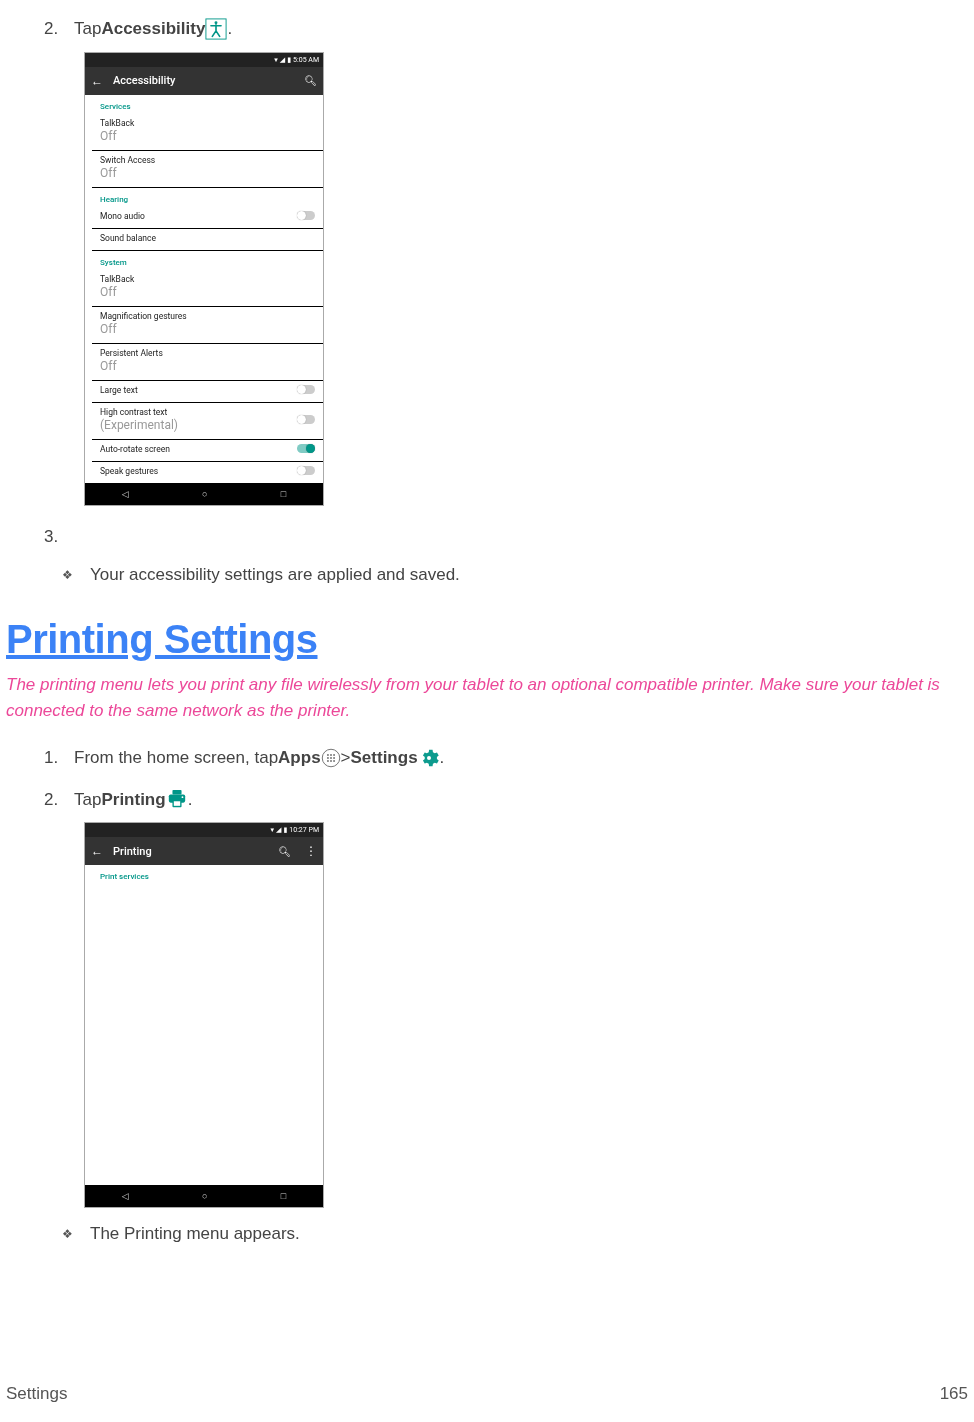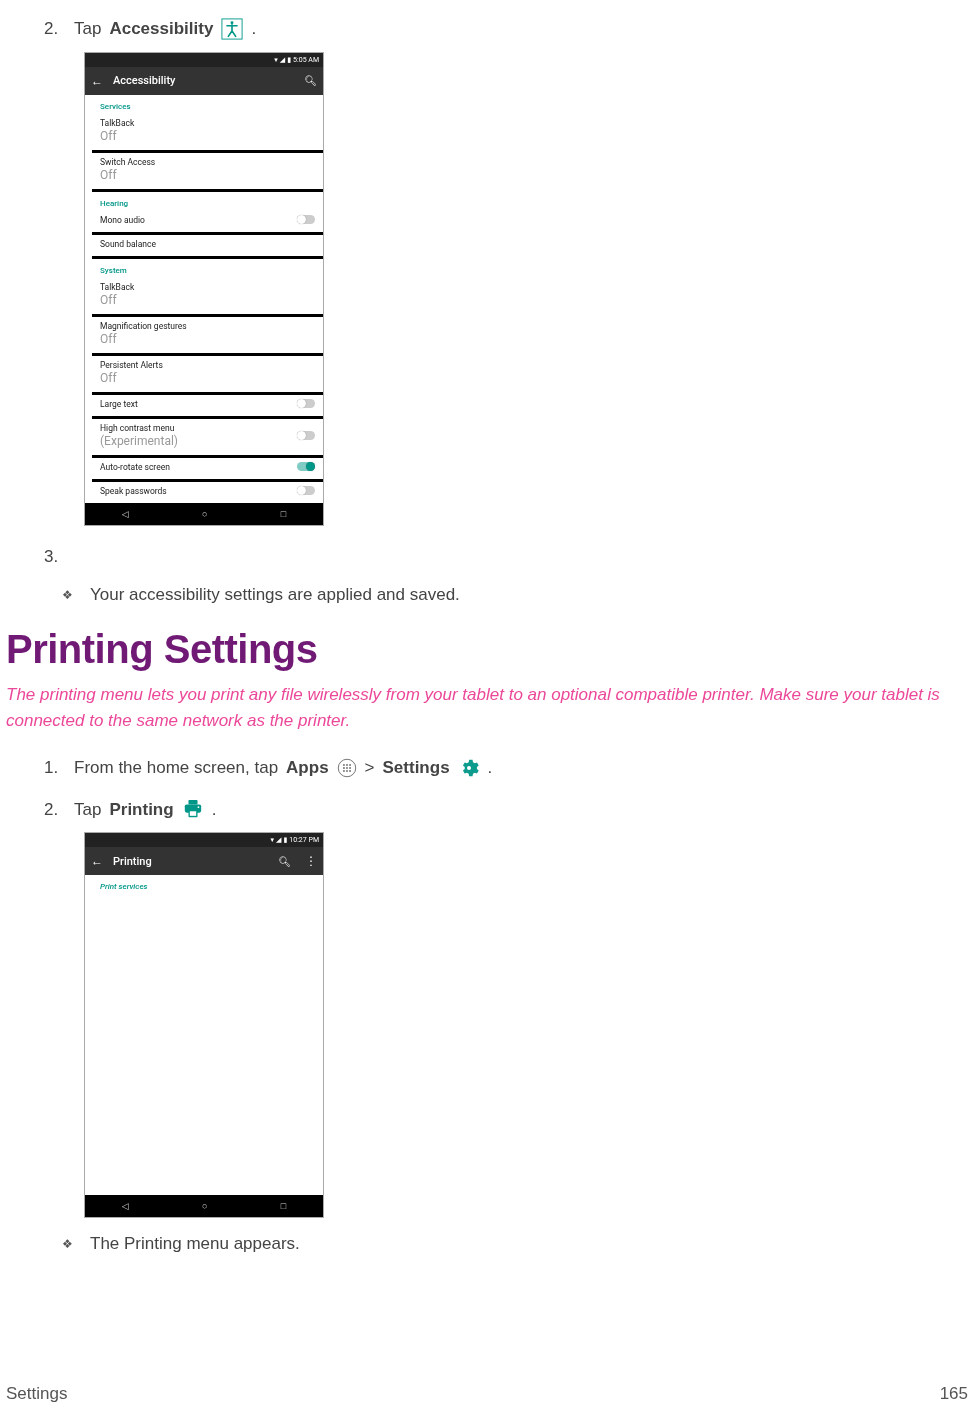--- a/index.html
+++ b/index.html
@@ -10,62 +10,62 @@
       width: 974px;
       height: 1422px;
       position: relative;
       padding: 10px 6px 0 6px;
     }
     .content { padding: 0; }
 
     
     .step-row { display: flex; align-items: center; margin: 6px 0 8px 38px; font-size: 17px; line-height: 1.5; }
     .step-num { width: 30px; flex-shrink: 0; }
-    .step-text { display: flex; align-items: center; flex-wrap: wrap; gap: 8px; }
+    .step-text { display: flex; align-items: center; flex-wrap: wrap; gap: 0; }
     .step-text .bold { font-weight: bold; }
 
     
     .note-row { display: flex; align-items: center; margin: 16px 0 12px 56px; font-size: 17px; }
     .note-icon { width: 28px; font-size: 12px; color: #555; }
     .note-text { }
 
     
-    h1.section { font-family: Arial Black, Arial, sans-serif; font-weight: 900; font-size: 40px; color: #701a75; margin: 22px 0 10px 0; letter-spacing: -0.5px; }
+    h1.section { font-family: Arial Black, Arial, sans-serif; font-weight: 900; font-size: 40px; color: #3b82f6; margin: 32px 0 10px 0; letter-spacing: -0.5px; text-decoration: underline; }
     p.lead { font-size: 17px; line-height: 1.5; margin: 0 0 22px 0; color:#ec4899;font-style:italic; }
 
     
     .inline-icon { display:inline-flex; align-items:center; justify-content:center; vertical-align: middle; }
 
     
     .footer { position: absolute; bottom: 18px; left: 6px; right: 6px; display:flex; justify-content: space-between; font-size: 17px; color:#555; }
 
     
     .phone { width: 240px; margin: 10px 0 10px 78px; border: 1px solid #aaa; background:#fff; position: relative; font-family: Roboto, Arial, sans-serif; }
     .statusbar { height: 14px; background:#222; color:#fff; font-size:7px; display:flex; justify-content:flex-end; align-items:center; padding:0 4px; gap:2px; }
     .statusbar .wifi, .statusbar .sig, .statusbar .batt { font-size:7px; }
     .appbar { height: 28px; background:#333; color:#fff; display:flex; align-items:center; padding: 0 6px; gap: 10px; }
     .appbar .back { font-size:12px; }
     .appbar .title { font-size:11px; font-weight:500; flex:1; }
     .appbar .search { font-size:10px; }
     .appbar .more { font-size:12px; padding-left:4px; }
     .listbody { background:#fff; min-height: 40px; margin-left: 7px; }
     .cat { color:#009688; font-size:8px; font-weight:500; padding: 7px 8px 3px 8px; }
-    .row { padding: 4px 8px 7px 8px; border-bottom:3px solid #000000; display:flex; align-items:center; }
+    .row { padding: 4px 8px 7px 8px; border-bottom:1px solid #000000; display:flex; align-items:center; }
     .row:last-child { border-bottom:none; }
     .row .labels { flex:1; }
     .row .name { font-size:8.5px; color:#222; }
     .row .sub { font-size:12px; color:#999; margin-top:1px; }
     .toggle { width:18px; height:9px; border-radius:6px; background:#ccc; position:relative; }
     .toggle::after { content:''; position:absolute; width:9px; height:9px; border-radius:50%; background:#fff; top:0; left:0; box-shadow:0 0 1px rgba(0,0,0,0.4);}
     .toggle.on { background:#80cbc4; }
     .toggle.on::after { left:9px; background:#009688; }
     .navbar { height:22px; background:#000; display:flex; justify-content:space-around; align-items:center; color:#eee; font-size:9px; }
     .navbar span { opacity:0.85; }
 
-    .phone.print .listbody { height: 320px; font-style: italic; }
+    .phone.print .listbody { height: 320px; }
     .body1 { }
   </style>
 </head>
 <body>
 
 <div class="content">
 
   <div class="step-row">
     <span class="step-num">2.</span>
     <span class="step-text">
@@ -142,34 +142,34 @@
           </div>
         </div>
       <div class="row">
           <div class="labels">
             <div class="name">Large text</div>
           </div>
           <div class="toggle"></div>
         </div>
       <div class="row">
           <div class="labels">
-            <div class="name">High contrast menu</div>
+            <div class="name">High contrast text</div>
             <div class="sub">(Experimental)</div>
           </div>
           <div class="toggle"></div>
         </div>
       <div class="row">
           <div class="labels">
             <div class="name">Auto-rotate screen</div>
           </div>
           <div class="toggle on"></div>
         </div>
       <div class="row">
           <div class="labels">
-            <div class="name">Speak passwords</div>
+            <div class="name">Speak gestures</div>
           </div>
           <div class="toggle"></div>
         </div>
     </div>
     <div class="navbar">
       <span>◁</span>
       <span>○</span>
       <span>□</span>
     </div>
   </div>

